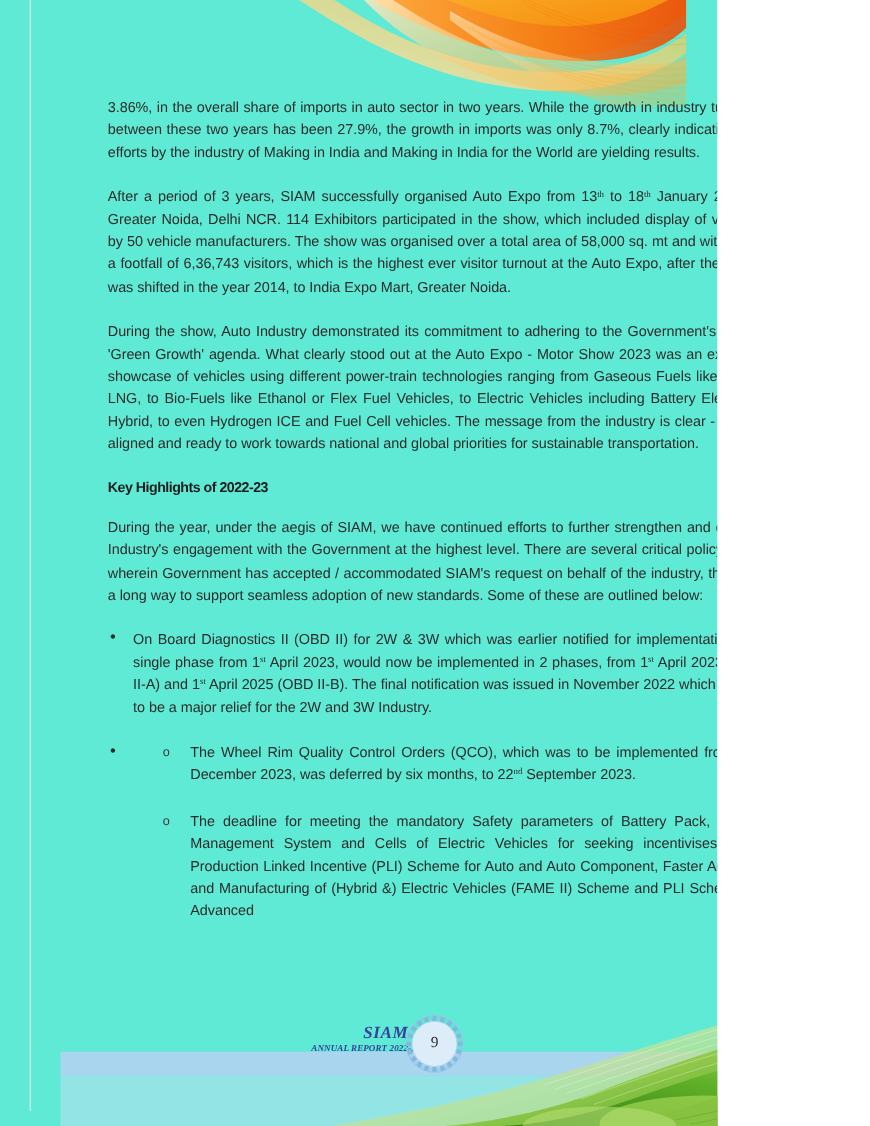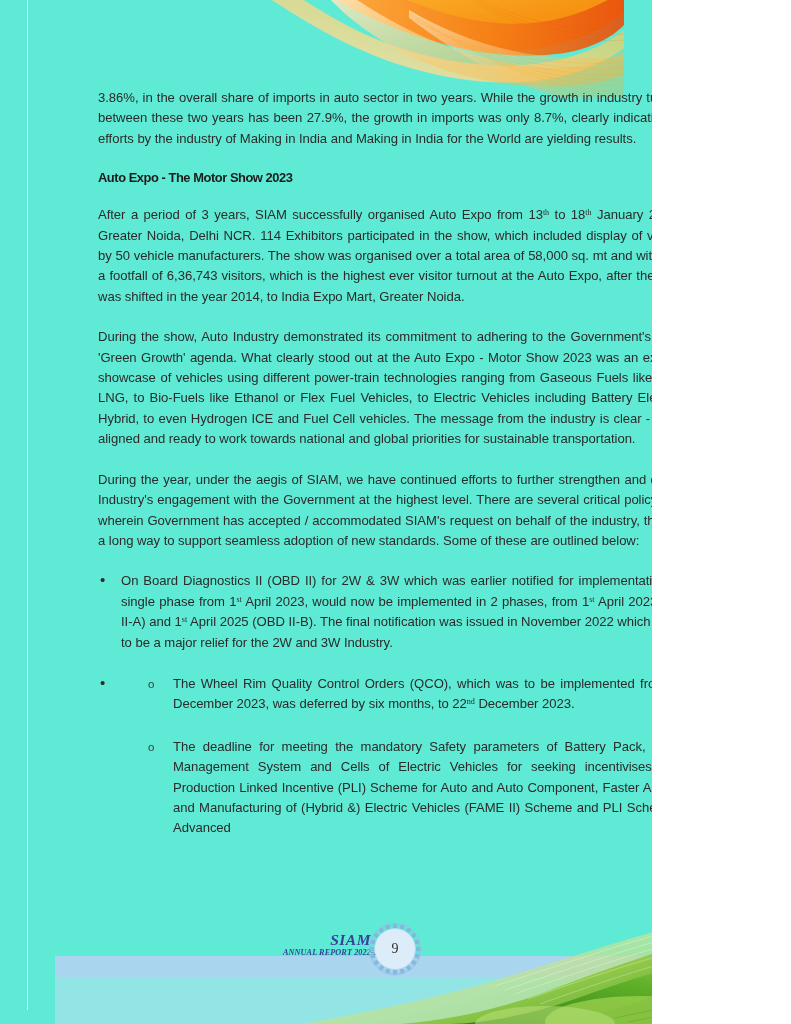--- a/index.html
+++ b/index.html
@@ -235,41 +235,41 @@
         <path d="M215,0 C270,27 322,39 365,34"></path>
         <path d="M220,5 C274,32 324,44 365,40"></path>
       </g>
     </svg>
   </div>
 
   <div class="content">
 
     <p class="para">3.86%, in the overall share of imports in auto sector in two years. While the growth in industry turnover between these two years has been 27.9%, the growth in imports was only 8.7%, clearly indicating that efforts by the industry of Making in India and Making in India for the World are yielding results.</p>
 
-    <h2 class="head">Auto Expo - The Motor Show 2023</h2>
 
     <p class="para"><span>After a period of 3 years, SIAM successfully organised Auto Expo from 13</span><sup>th</sup><span> to 18</span><sup>th</sup><span> January 2023 at Greater Noida, Delhi NCR. 114 Exhibitors participated in the show, which included display of vehicles by 50 vehicle manufacturers. The show was organised over a total area of 58,000 sq. mt and witnessed a footfall of 6,36,743 visitors, which is the highest ever visitor turnout at the Auto Expo, after the venue was shifted in the year 2014, to India Expo Mart, Greater Noida.</span></p>
 
     <p class="para">During the show, Auto Industry demonstrated its commitment to adhering to the Government's overall 'Green Growth' agenda.  What clearly stood out at the Auto Expo - Motor Show 2023 was an excellent showcase of vehicles using different power-train technologies ranging from Gaseous Fuels like CNG / LNG, to Bio-Fuels like Ethanol or Flex Fuel Vehicles, to Electric Vehicles including Battery Electric &amp; Hybrid, to even Hydrogen ICE and Fuel Cell vehicles. The message from the industry is clear - we are aligned and ready to work towards national and global priorities for sustainable transportation.</p>
 
+    <h2 class="head">Key Highlights of 2022-23</h2>
 
     <p class="para">During the year, under the aegis of SIAM, we have continued efforts to further strengthen and deepen Industry's engagement with the Government at the highest level. There are several critical policy areas wherein Government has accepted / accommodated SIAM's request on behalf of the industry, these go a long way to support seamless adoption of new standards. Some of these are outlined below:</p>
 
     <ul class="bullets">
       <li class="bullet">
         <span class="bullet-mark">•</span><span>On Board Diagnostics II (OBD II) for 2W &amp; 3W which was earlier notified for implementation in a single phase from 1</span><sup>st</sup><span> April 2023, would now be implemented in 2 phases, from 1</span><sup>st</sup><span> April 2023 (OBD II-A) and 1</span><sup>st</sup><span> April 2025 (OBD II-B). The final notification was issued in November 2022 which proved to be a major relief for the 2W and 3W Industry.</span>
       </li>
 
       <li class="bullet">
         <span class="bullet-mark">•</span>
 
         <div class="sub-wrap">
           <ul class="subbullets">
             <li class="subbullet">
-              <span class="subbullet-mark">o</span><span>The Wheel Rim Quality Control Orders (QCO), which was to be implemented from 25</span><sup>nd</sup><span> December 2023, was deferred by six months, to 22</span><sup>nd</sup><span> December 2023.</span>
+              <span class="subbullet-mark">o</span><span>The Wheel Rim Quality Control Orders (QCO), which was to be implemented from 25</span><sup>nd</sup><span> December 2023, was deferred by six months, to 22</span><sup>nd</sup><span> September 2023.</span>
             </li>
 
             <li class="subbullet">
               <span class="subbullet-mark">o</span><span>The deadline for meeting the mandatory Safety parameters of Battery Pack, Battery Management System and Cells of Electric Vehicles for seeking incentivises under Production Linked Incentive (PLI) Scheme for Auto and Auto Component, Faster Adoption and Manufacturing of (Hybrid &amp;) Electric Vehicles (FAME II) Scheme and PLI Scheme for Advanced</span>
             </li>
           </ul>
         </div>
       </li>
     </ul>
   </div>

